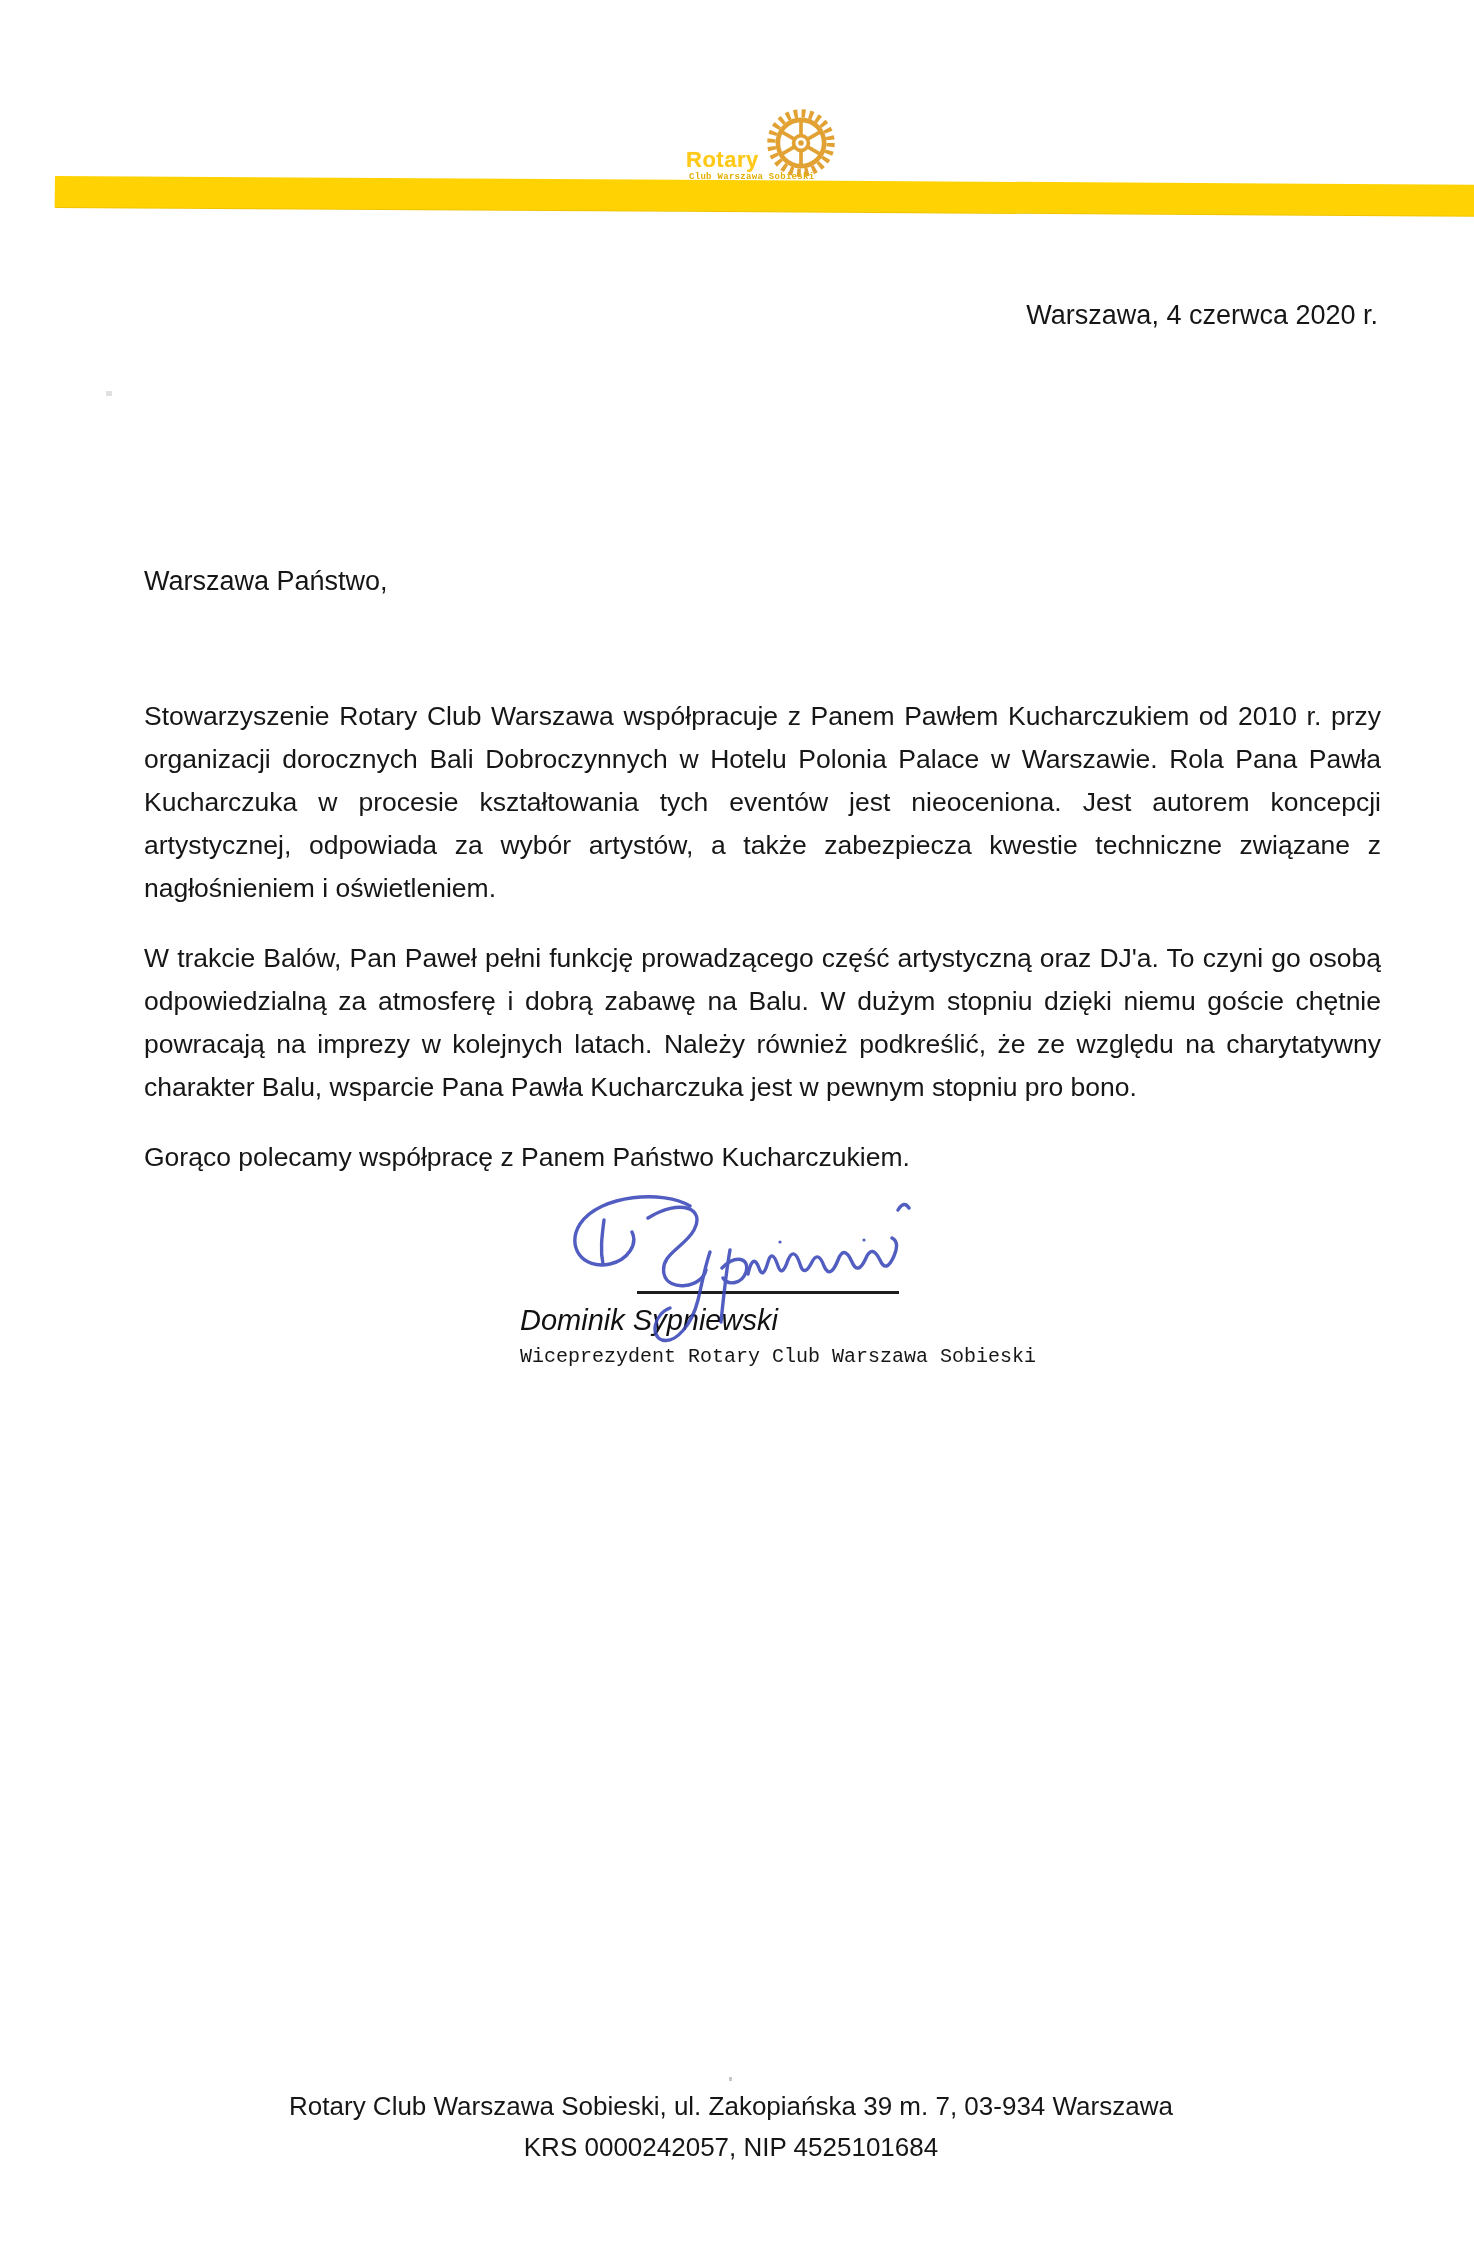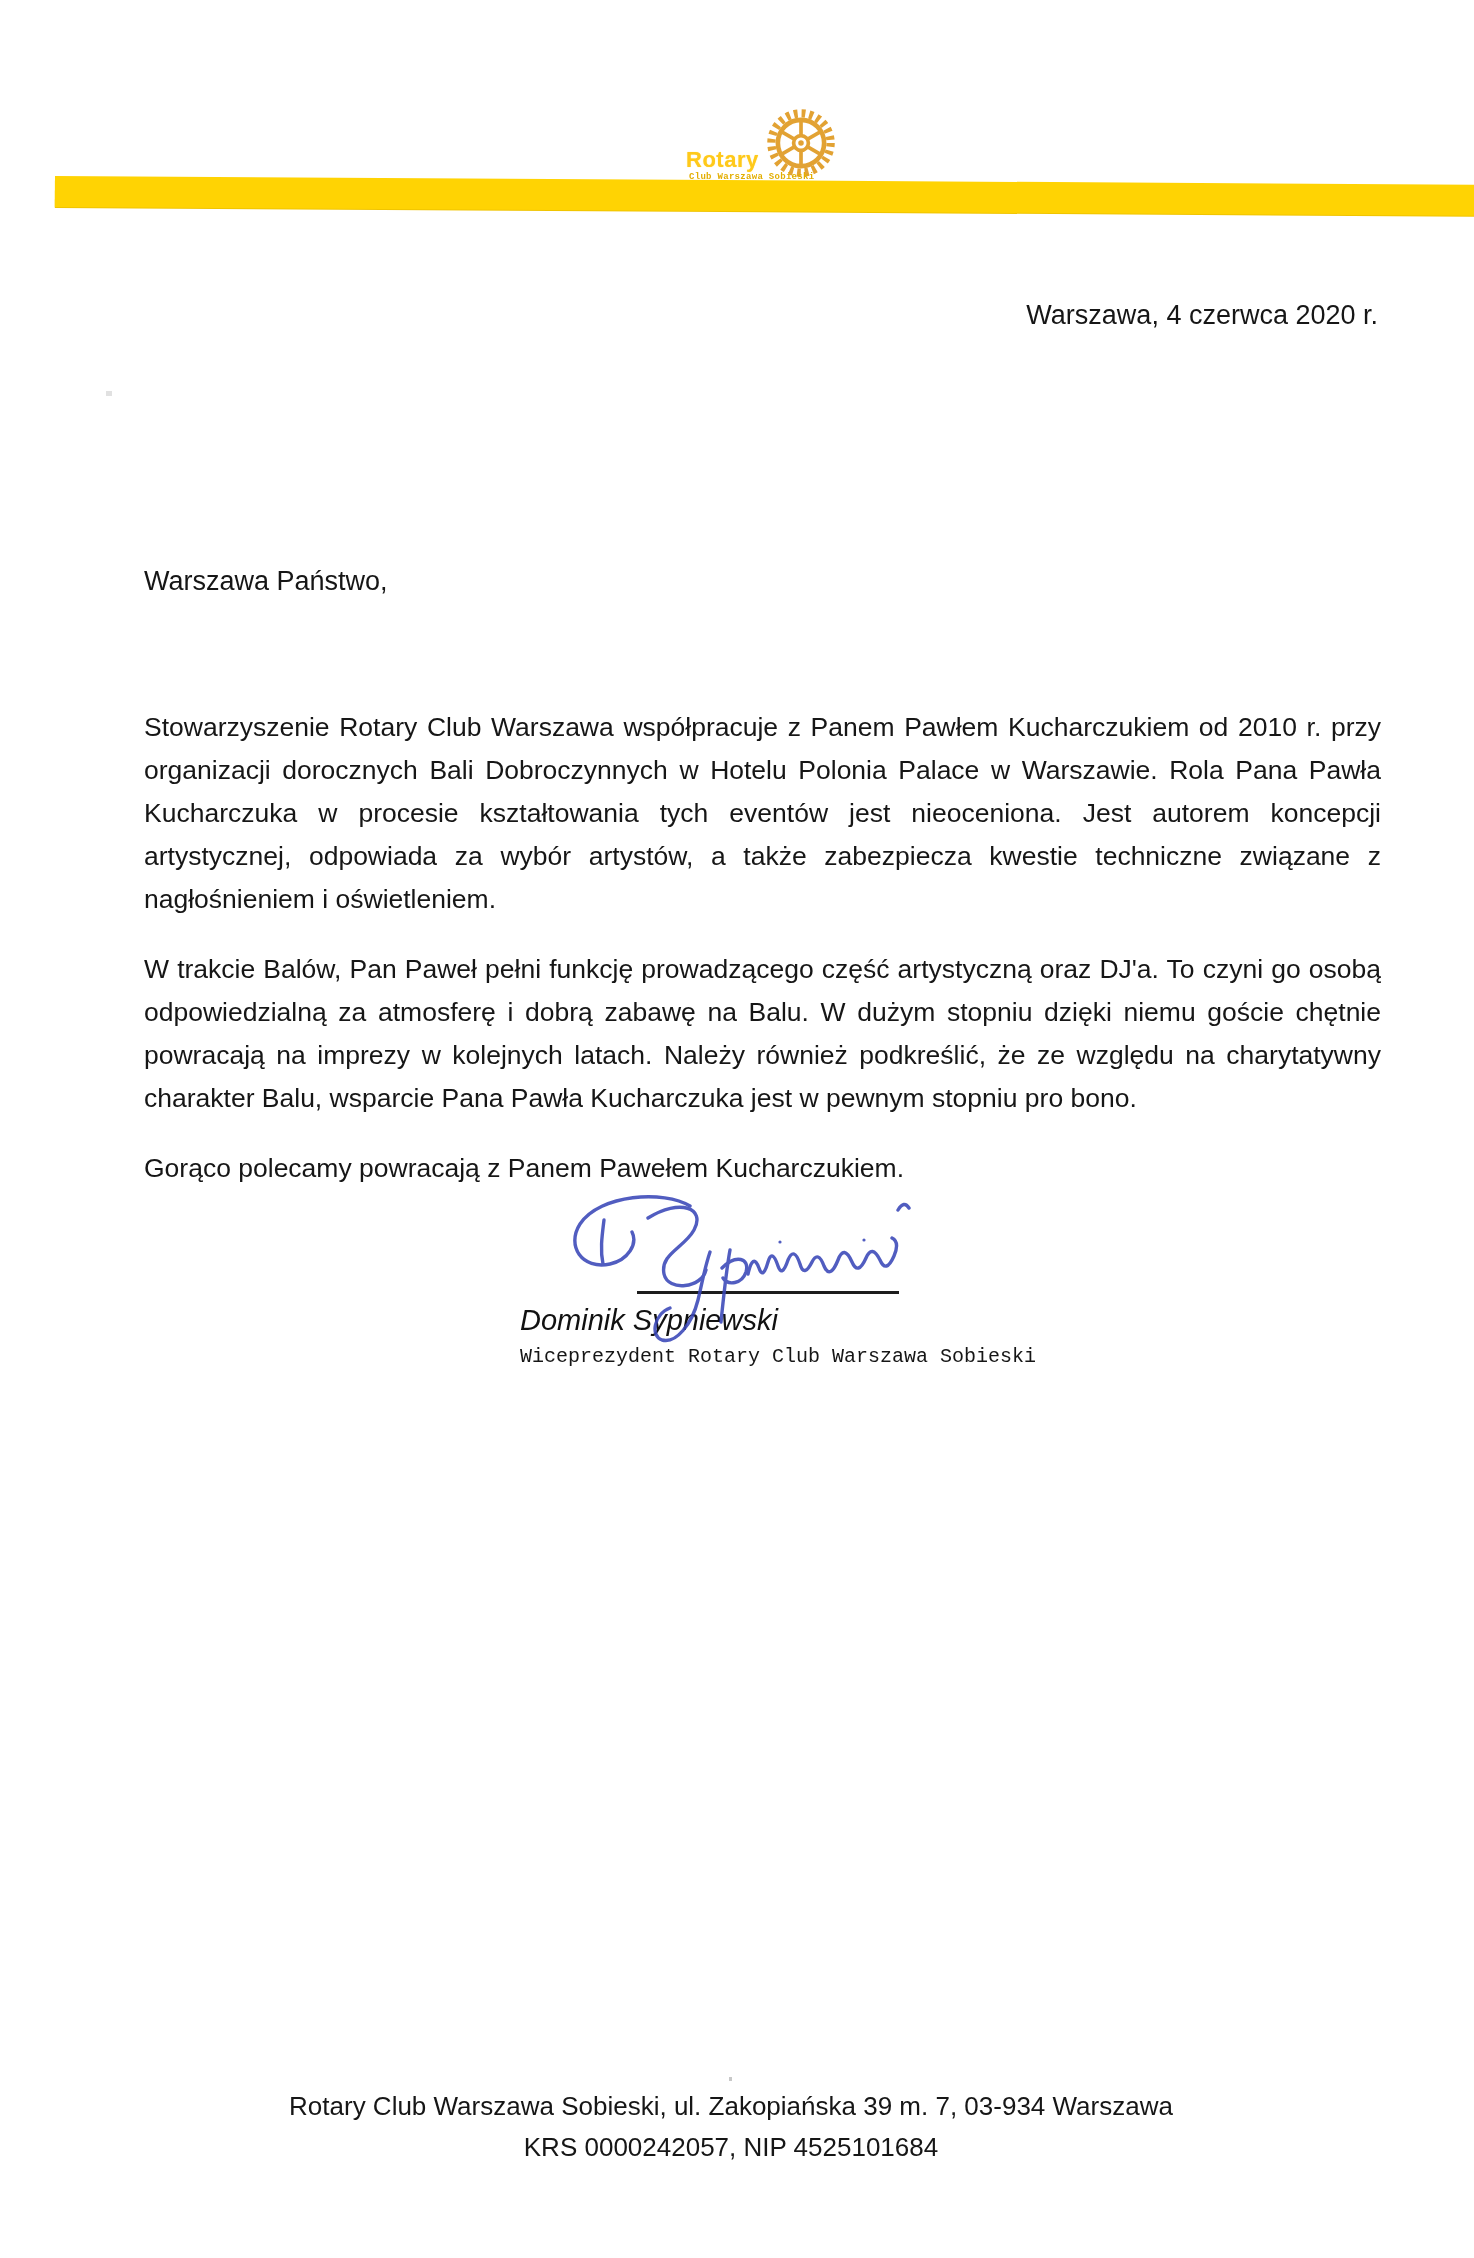--- a/index.html
+++ b/index.html
@@ -59,21 +59,21 @@
     position:absolute;
     left:144px; top:566px;
     font-size:27px;
   }
   .body-text{
     position:absolute;
     left:144px; top:694px;
     width:1237px;
   }
   .body-text p{
-    margin:12px 0 27px 0;
+    margin:1px 0 27px 0;
     font-size:26.5px;
     line-height:43px;
     text-align:justify;
   }
   .body-text p.last{ text-align:left; }
   
   .sig-svg{
     position:absolute;
     left:552px; top:1192px;
     width:400px; height:165px;
@@ -147,21 +147,21 @@
 
   <div class="brand-bar"></div>
 
   <div class="date-line">Warszawa, 4 czerwca 2020 r.</div>
 
   <div class="salutation">Warszawa Państwo,</div>
 
   <div class="body-text">
     <p>Stowarzyszenie Rotary Club Warszawa współpracuje z Panem Pawłem Kucharczukiem od 2010 r. przy organizacji dorocznych Bali Dobroczynnych w Hotelu Polonia Palace w Warszawie. Rola Pana Pawła Kucharczuka w procesie kształtowania tych eventów jest nieoceniona. Jest autorem koncepcji artystycznej, odpowiada za wybór artystów, a także zabezpiecza kwestie techniczne związane z nagłośnieniem i oświetleniem.</p>
     <p>W trakcie Balów, Pan Paweł pełni funkcję prowadzącego część artystyczną oraz DJ'a. To czyni go osobą odpowiedzialną za atmosferę i dobrą zabawę na Balu. W dużym stopniu dzięki niemu goście chętnie powracają na imprezy w kolejnych latach. Należy również podkreślić, że ze względu na charytatywny charakter Balu, wsparcie Pana Pawła Kucharczuka jest w pewnym stopniu pro bono.</p>
-    <p class="last">Gorąco polecamy powracają z Panem Pawełem Kucharczukiem.</p>
+    <p class="last">Gorąco polecamy współpracę z Panem Państwo Kucharczukiem.</p>
   </div>
 
   <svg class="sig-svg" viewBox="0 0 400 165">
     <g stroke="#3A47B8" stroke-width="3.4" fill="none" stroke-linecap="round" stroke-linejoin="round" opacity="0.88">
       <path d="M138,14 C112,-2 48,2 28,32 C14,54 30,78 58,72 C76,68 86,52 80,40"></path>
       <path d="M52,28 C50,44 48,58 51,72"></path>
       <path d="M96,26 C128,6 154,16 142,38 C132,56 108,62 112,82 C116,100 150,96 154,78"></path>
       <path d="M158,60 C152,78 150,92 146,108 C140,132 124,152 110,148 C98,144 102,122 118,116"></path>
       <path d="M178,58 C174,80 171,110 169,130"></path>
       <path d="M170,76 C184,62 198,66 194,80 C190,92 176,94 171,86"></path>

